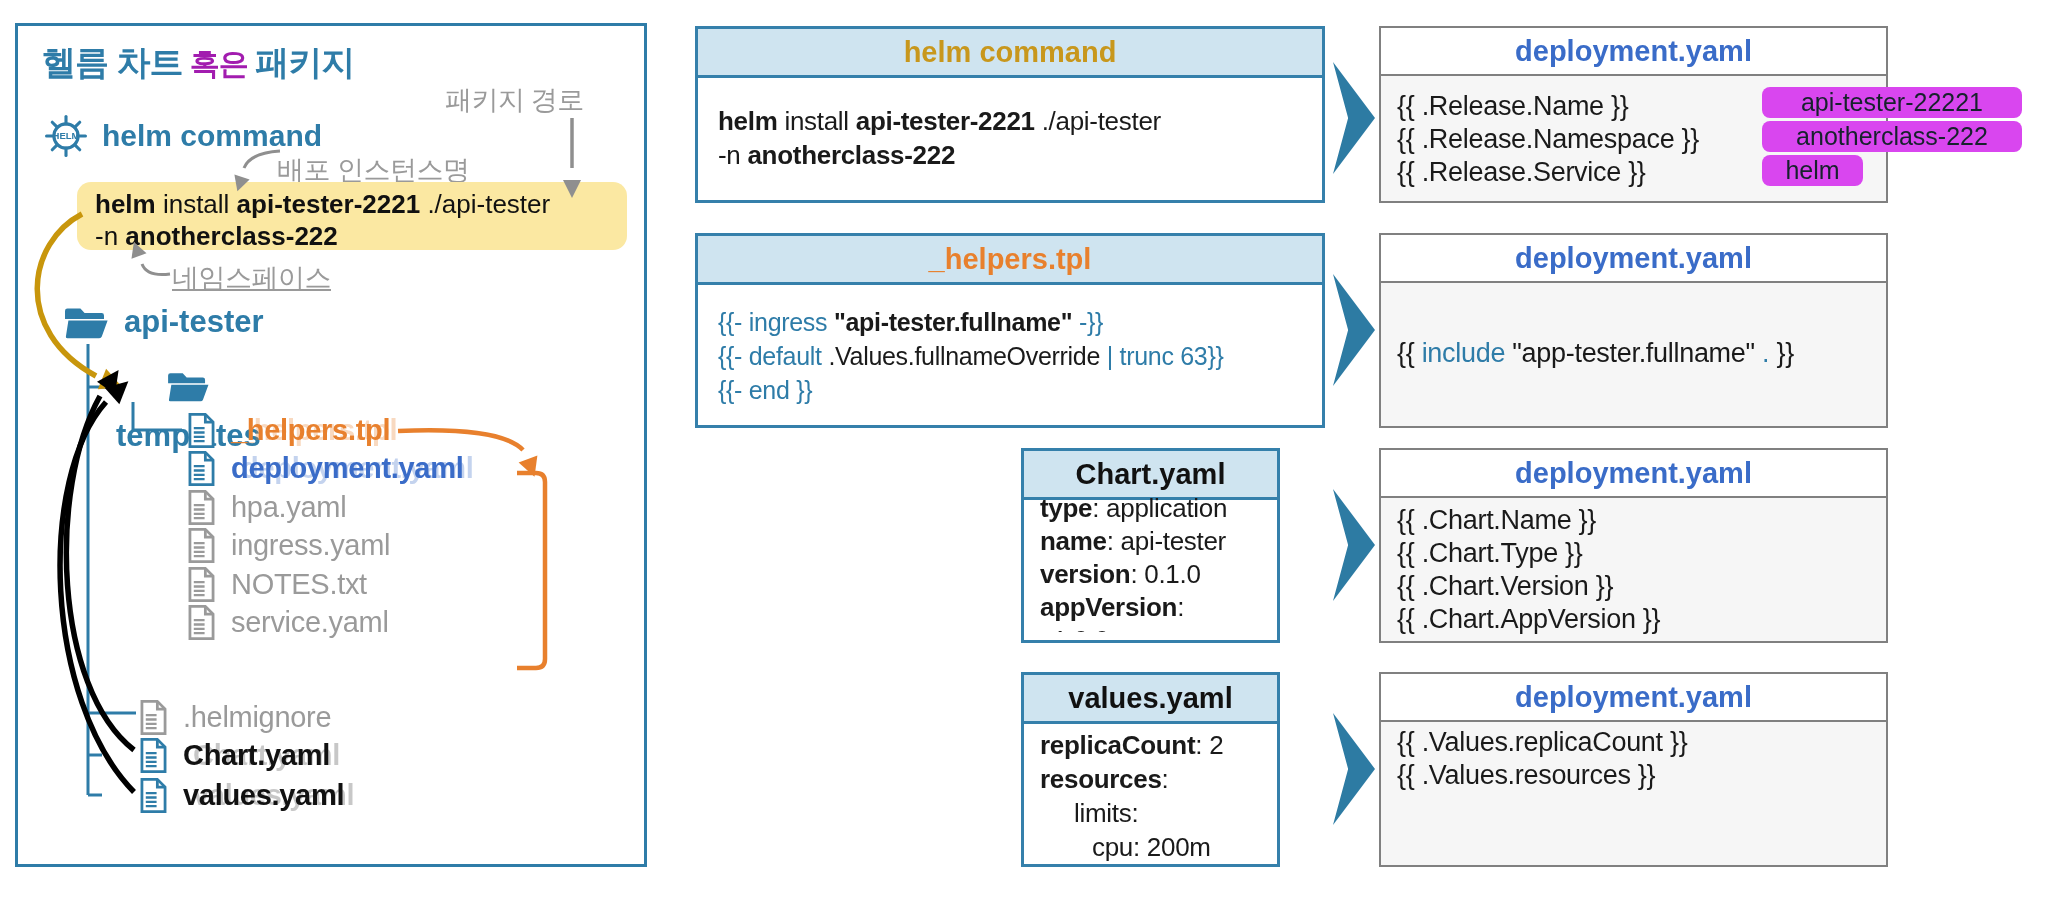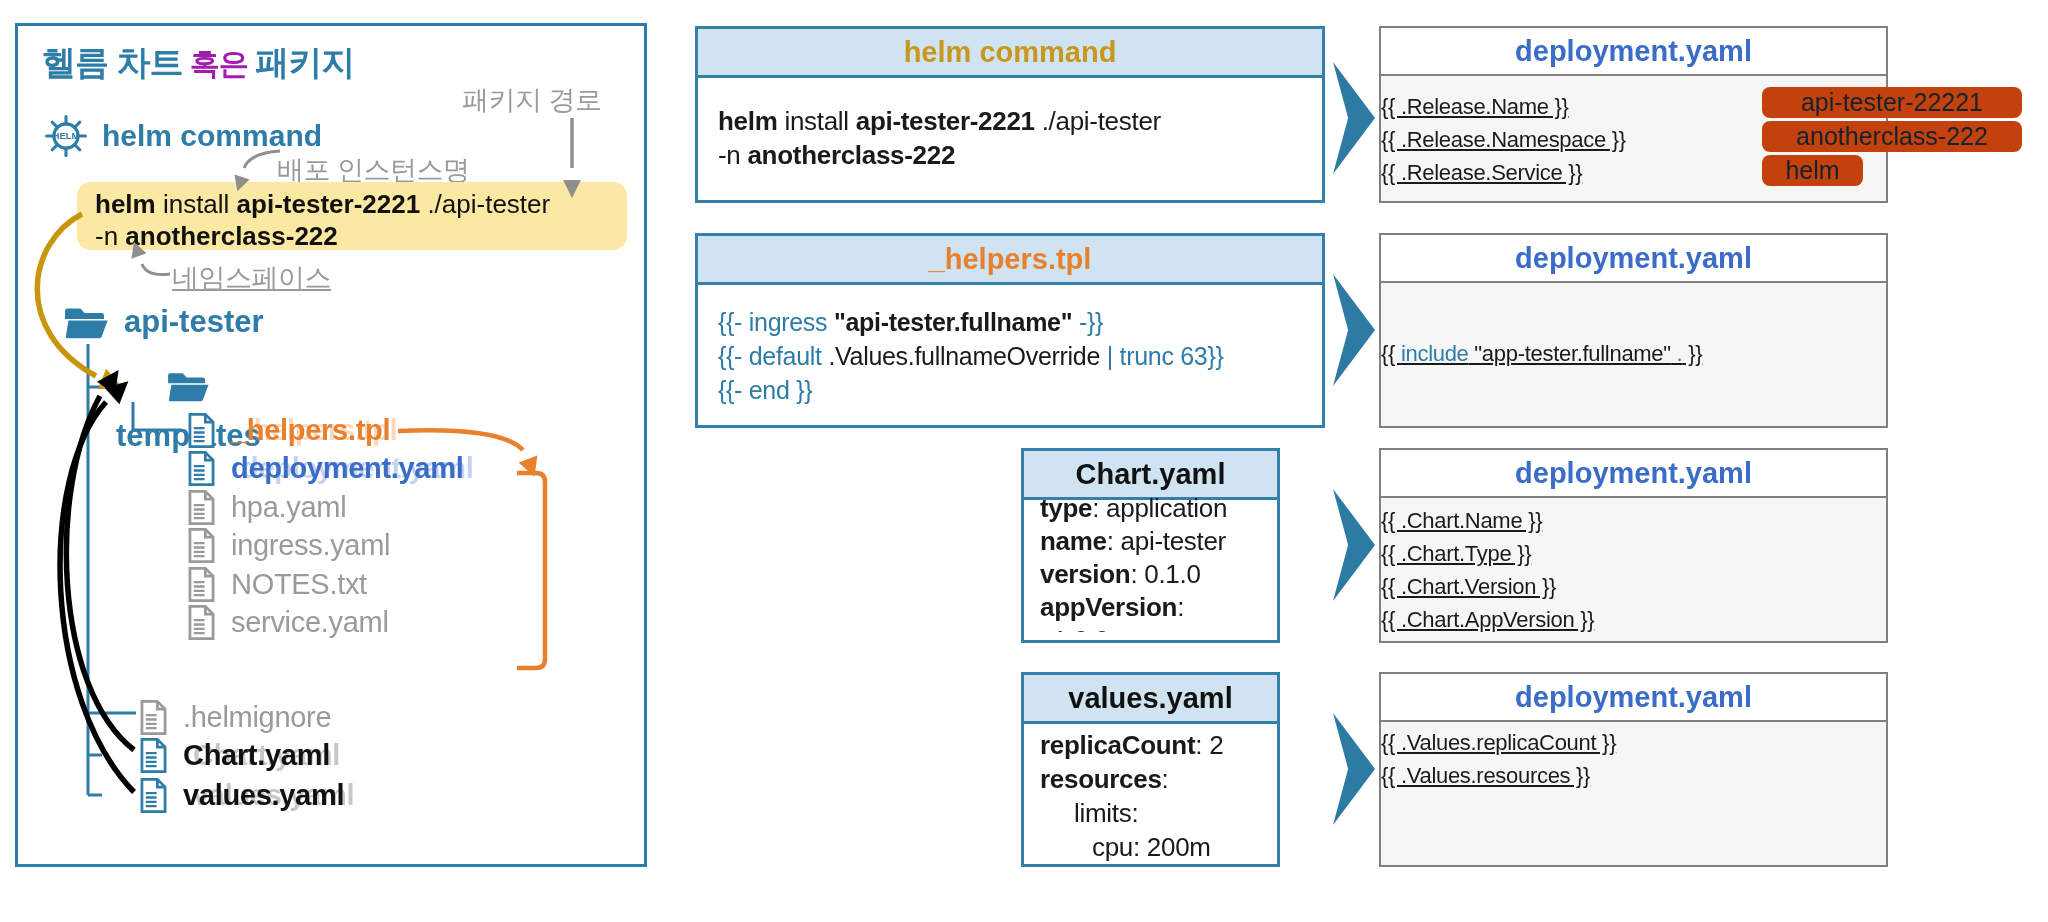--- a/index.html
+++ b/index.html
@@ -29,37 +29,37 @@
   .hd-gold{color:#c8971c;}
   .hd-orange{color:#e8802d;}
   .hd-dark{color:#111;}
   .code{font-size:25px;line-height:34px;color:#1a1a1a;padding-left:20px;letter-spacing:-0.3px;}
   .yaml{font-size:26px;line-height:33px;color:#1a1a1a;padding-left:16px;letter-spacing:-0.3px;}
   .ind1{padding-left:34px;}
   .ind2{padding-left:52px;}
   
   .rbox{position:absolute;background:#f6f6f6;border:2px solid #808080;box-sizing:border-box;}
   .rbox .hd{height:46px;background:#ffffff;border-bottom:2px solid #808080;display:flex;align-items:center;justify-content:center;font-weight:bold;font-size:29px;color:#3a6cc8;}
-  .rcode{font-size:22px;line-height:33px;color:#1a1a1a;padding-left:0;letter-spacing:-0.3px;text-decoration:underline;}
-  .pill{position:absolute;height:31px;background:#c2410c;border-radius:8px;display:flex;align-items:center;justify-content:center;font-size:25px;color:#16222c;}
+  .rcode{font-size:27px;line-height:33px;color:#1a1a1a;padding-left:16px;letter-spacing:-0.3px;}
+  .pill{position:absolute;height:31px;background:#d946ef;border-radius:8px;display:flex;align-items:center;justify-content:center;font-size:25px;color:#16222c;}
   .barrow{position:absolute;width:42px;height:112px;background:#2d7ba3;clip-path:polygon(0 0,100% 50%,0 100%,36% 50%);}
   svg text{font-family:"Liberation Sans",sans-serif;}
 </style>
 </head>
 <body>
 
 <div class="stage">
 
   <div class="panel"></div>
 
   <div class="abs" style="left:42px;top:40px;font-size:34px;font-weight:bold;letter-spacing:-1px;">
     <span class="c-teal">헬름 차트</span><span style="color:#a21caf;font-size:30px;"> 혹은 </span><span class="c-teal">패키지</span>
   </div>
 
-  <div class="glabel" style="left:462px;top:82px;">패키지 경로</div>
+  <div class="glabel" style="left:445px;top:82px;font-family:Liberation Serif, serif;">패키지 경로</div>
   <div class="glabel" style="left:277px;top:152px;">배포 인스턴스명</div>
   <div class="glabel" style="left:172px;top:260px;text-decoration:underline;">네임스페이스</div>
 
   <div class="trow" style="left:44px;top:118px;">
     <span class="ficon">
       <svg viewBox="0 0 24 24" width="44" height="46">
         <circle cx="12" cy="12" r="6.6" fill="none" stroke="#2e7ca8" stroke-width="1.7"></circle>
         <g stroke="#2e7ca8" stroke-width="1.7" stroke-linecap="round">
           <line x1="12" y1="1.4" x2="12" y2="5.4"></line>
             <line x1="12" y1="18.6" x2="12" y2="22.6"></line>

